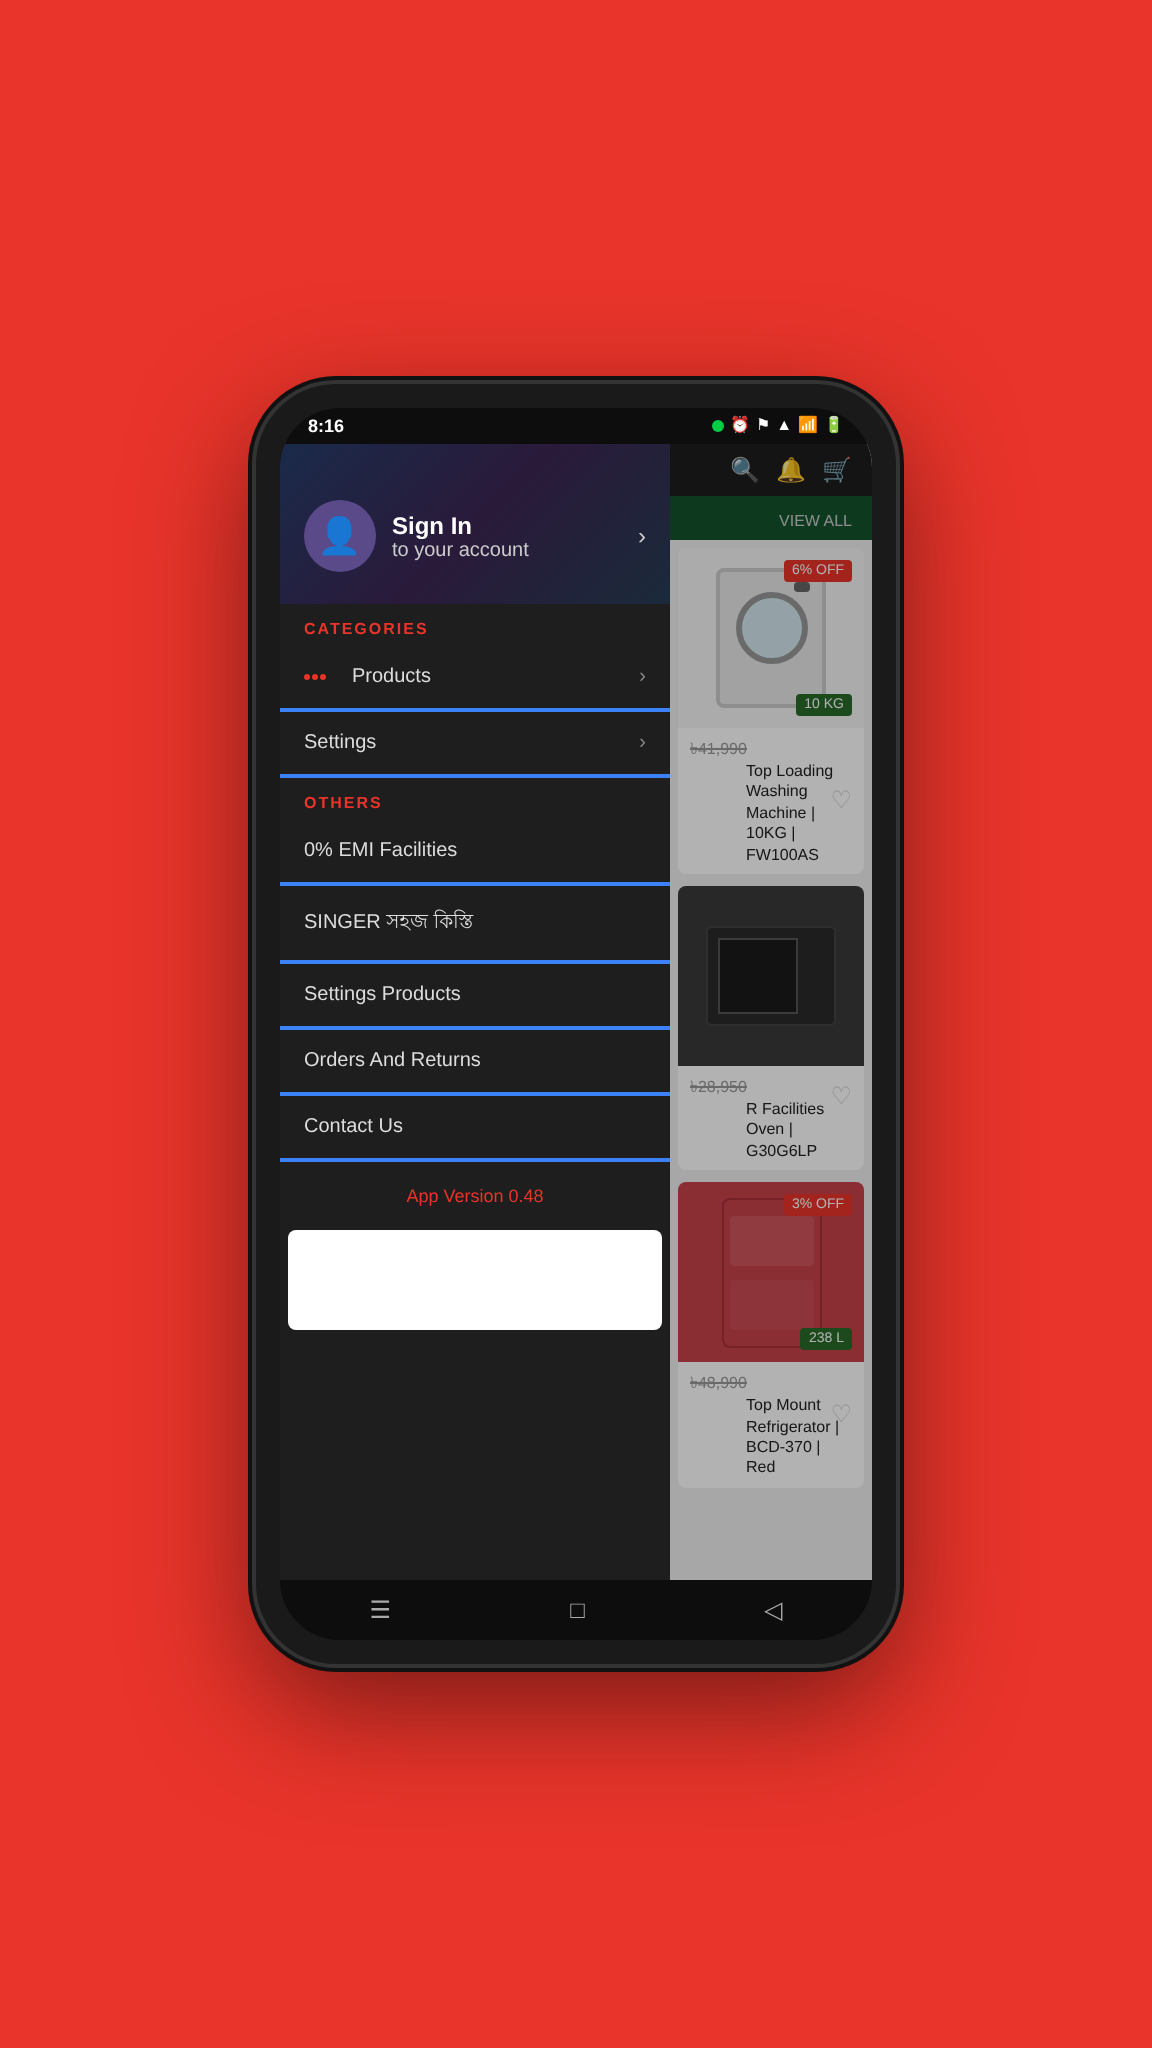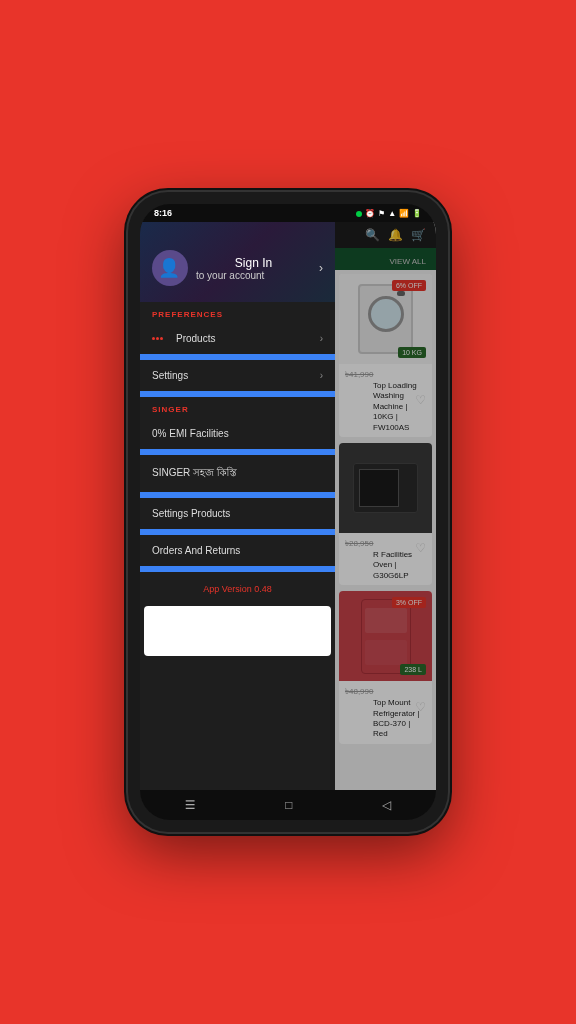--- a/index.html
+++ b/index.html
@@ -33,21 +33,21 @@
       position: relative;
       display: flex;
       flex-direction: column;
     }
 
     
     .status-bar {
       background: #0d0d0d;
       display: flex;
       justify-content: space-between;
-      align-items: flex-end;
+      align-items: flex-start;
       padding: 4px 14px;
       font-size: 8px;
       color: #fff;
       min-height: 18px;
     }
 
     .status-time {
       font-weight: bold;
       font-size: 9px;
     }
@@ -119,22 +119,21 @@
       font-size: 18px;
     }
 
     .sign-in-text {
       flex: 1;
     }
 
     .sign-in-title {
       color: #fff;
       font-size: 12px;
-      font-weight: normal;
-      text-align: center;
+      font-weight: bold;
     }
 
     .sign-in-sub {
       color: #ccc;
       font-size: 10px;
     }
 
     .sign-in-arrow {
       color: #ccc;
       font-size: 12px;
@@ -147,21 +146,21 @@
       font-weight: bold;
       color: #e8342a;
       letter-spacing: 1px;
     }
 
     
     .menu-item {
       display: flex;
       align-items: center;
       padding: 10px 12px;
-      border-bottom: 6px solid #3b82f6;
+      border-bottom: 2px solid #3b82f6;
       cursor: pointer;
       gap: 8px;
     }
 
     .menu-item-icon {
       width: 16px;
       height: 10px;
       display: flex;
       align-items: center;
     }
@@ -453,50 +452,53 @@
               <span class="avatar-icon">👤</span>
             </div>
             <div class="sign-in-text">
               <div class="sign-in-title">Sign In</div>
               <div class="sign-in-sub">to your account</div>
             </div>
             <span class="sign-in-arrow">›</span>
           </div>
         </div>
 
-        <div class="section-header">PREFERENCES</div>
+        <div class="section-header">CATEGORIES</div>
         <div class="menu-item">
           <div class="menu-item-icon">
             <div class="singer-logo">
               <div class="singer-dot"></div>
               <div class="singer-dot"></div>
               <div class="singer-dot"></div>
             </div>
           </div>
           <span class="menu-item-label">Products</span>
           <span class="menu-item-arrow">›</span>
         </div>
 
         <div class="menu-item">
           <span class="menu-item-label">Settings</span>
           <span class="menu-item-arrow">›</span>
         </div>
 
-        <div class="section-header">SINGER</div>
+        <div class="section-header">OTHERS</div>
         <div class="menu-item">
           <span class="menu-item-label">0% EMI Facilities</span>
         </div>
         <div class="menu-item">
           <span class="menu-item-label">SINGER সহজ কিস্তি</span>
         </div>
         <div class="menu-item">
           <span class="menu-item-label">Settings Products</span>
         </div>
         <div class="menu-item">
           <span class="menu-item-label">Orders And Returns</span>
+        </div>
+        <div class="menu-item">
+          <span class="menu-item-label">Contact Us</span>
         </div>
 
         <div class="app-version">App Version 0.48</div>
         <div class="white-block"></div>
       </div>
 
       <div class="main-app">
 
         <div class="app-toolbar">
           <span class="toolbar-icon">🔍</span>

